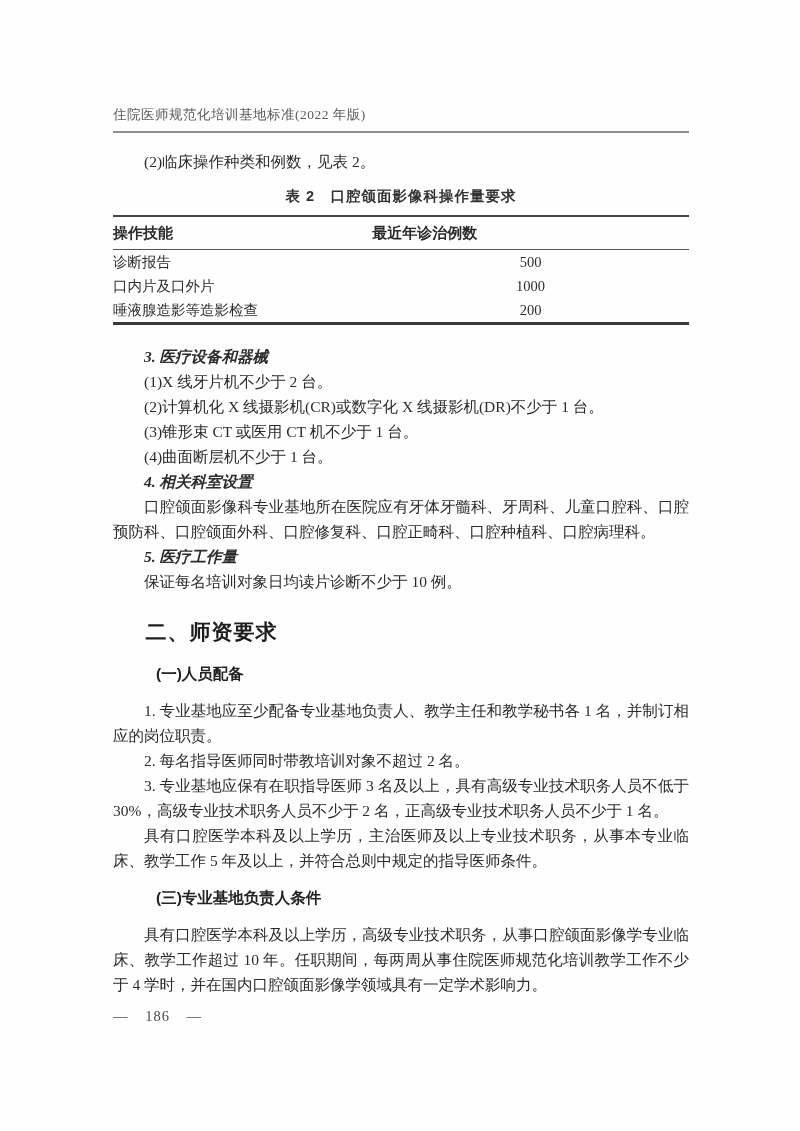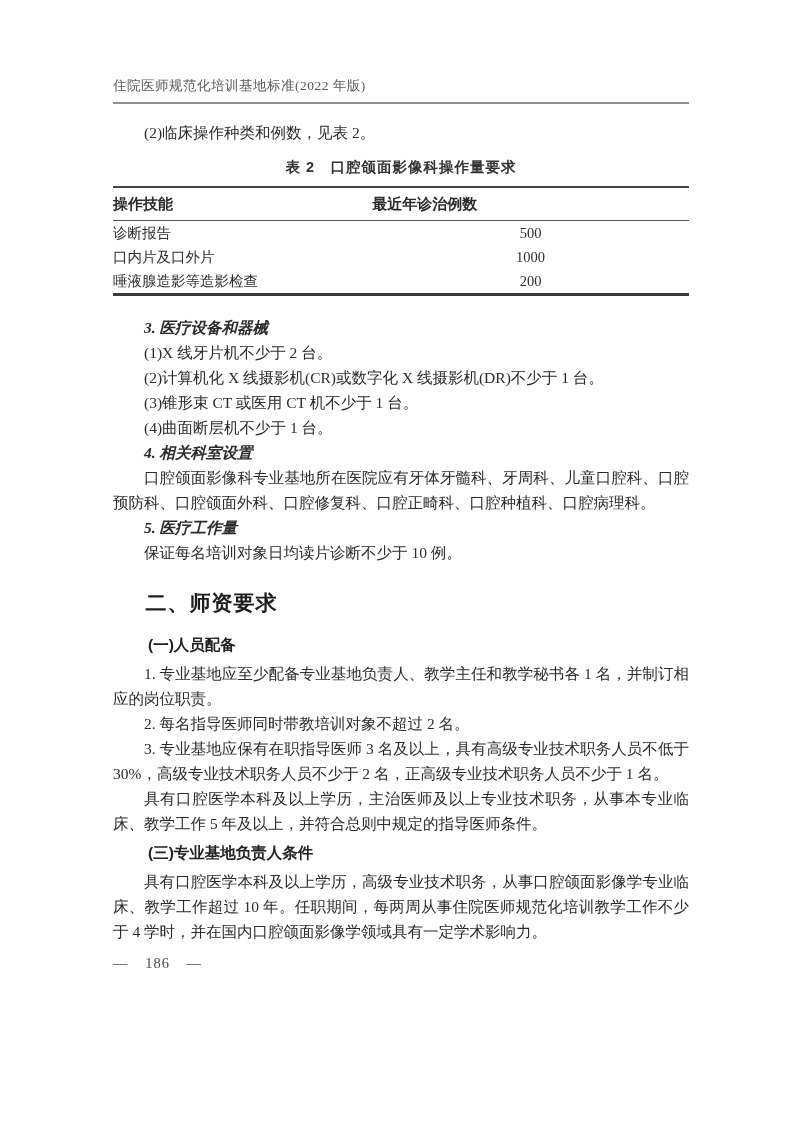--- a/index.html
+++ b/index.html
@@ -2,21 +2,21 @@
 <html><head>
 <meta charset="utf-8">
 <style>
   html, body { margin: 0; padding: 0; background: #ffffff; }
   .page {
     position: relative;
     width: 800px;
     height: 1131px;
     background: #fefefe;
     box-sizing: border-box;
-    padding: 77px 111px 0 113px;
+    padding: 106px 111px 0 113px;
     font-family: "Liberation Serif", "DejaVu Serif", serif;
     color: #2b2b2b;
     overflow: hidden;
   }
   
   .running-header-title {
     font-size: 13.5px;
     line-height: 18px;
     color: #5a5a5a;
     letter-spacing: 0.5px;
@@ -31,21 +31,21 @@
   p.body {
     margin: 0;
     font-size: 15.5px;
     line-height: 25px;
     text-indent: 2em;
     text-align: justify;
     color: #2b2b2b;
   }
   p.kai { font-style: italic; font-weight: bold; }
   p.sub {
-    margin: 4px;
+    margin: 12px;
     font-family: "Liberation Sans", "DejaVu Sans", sans-serif;
     font-weight: bold;
     font-size: 15.5px;
     line-height: 25px;
     text-indent: 2em;
     color: #222222;
   }
   
   .table-section { margin-top: 13px; }
   .table-title {

